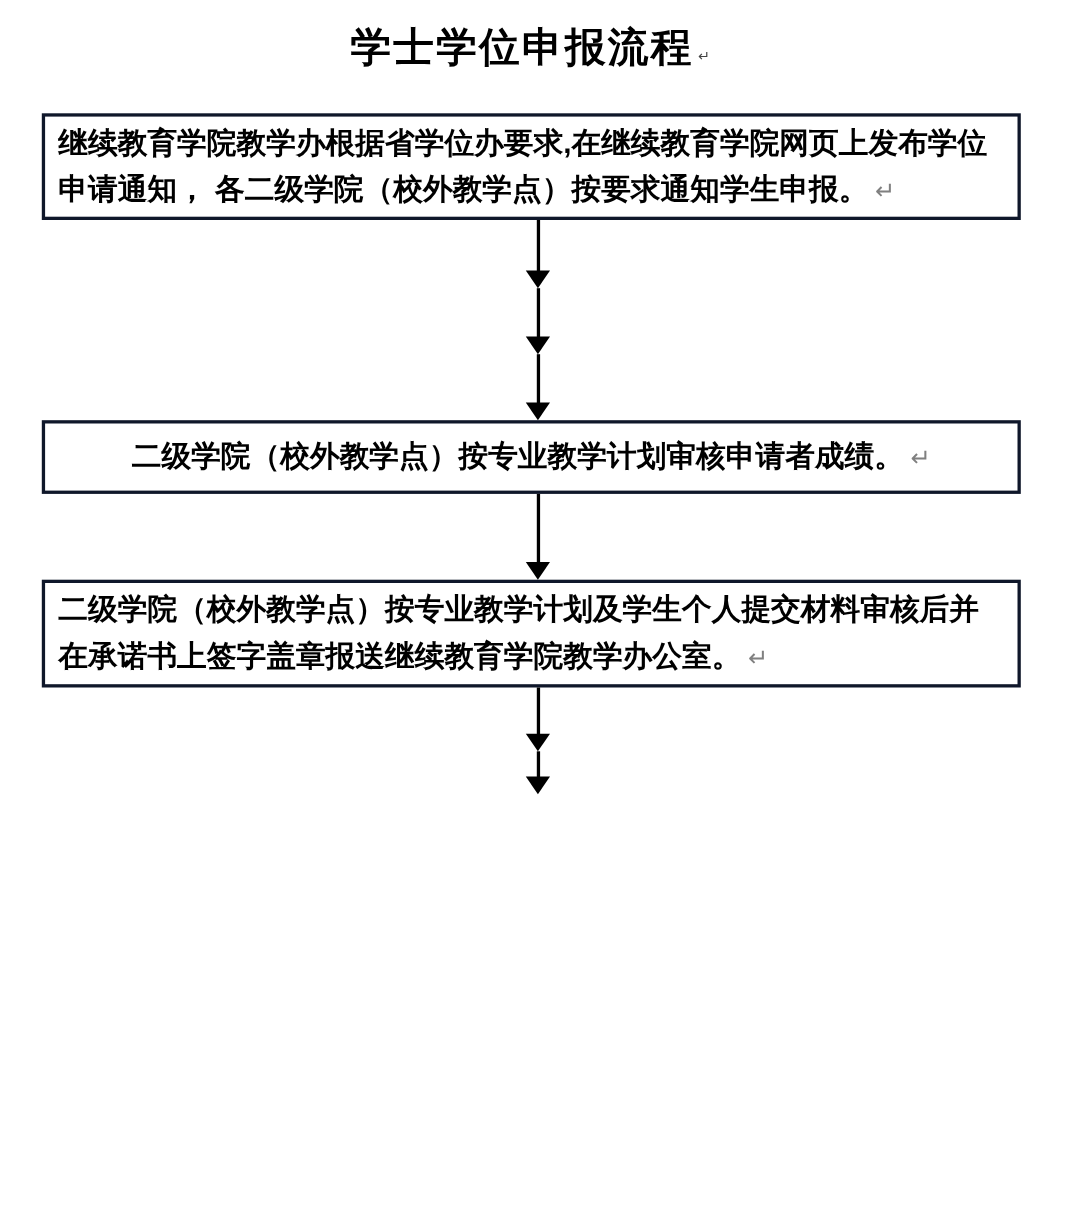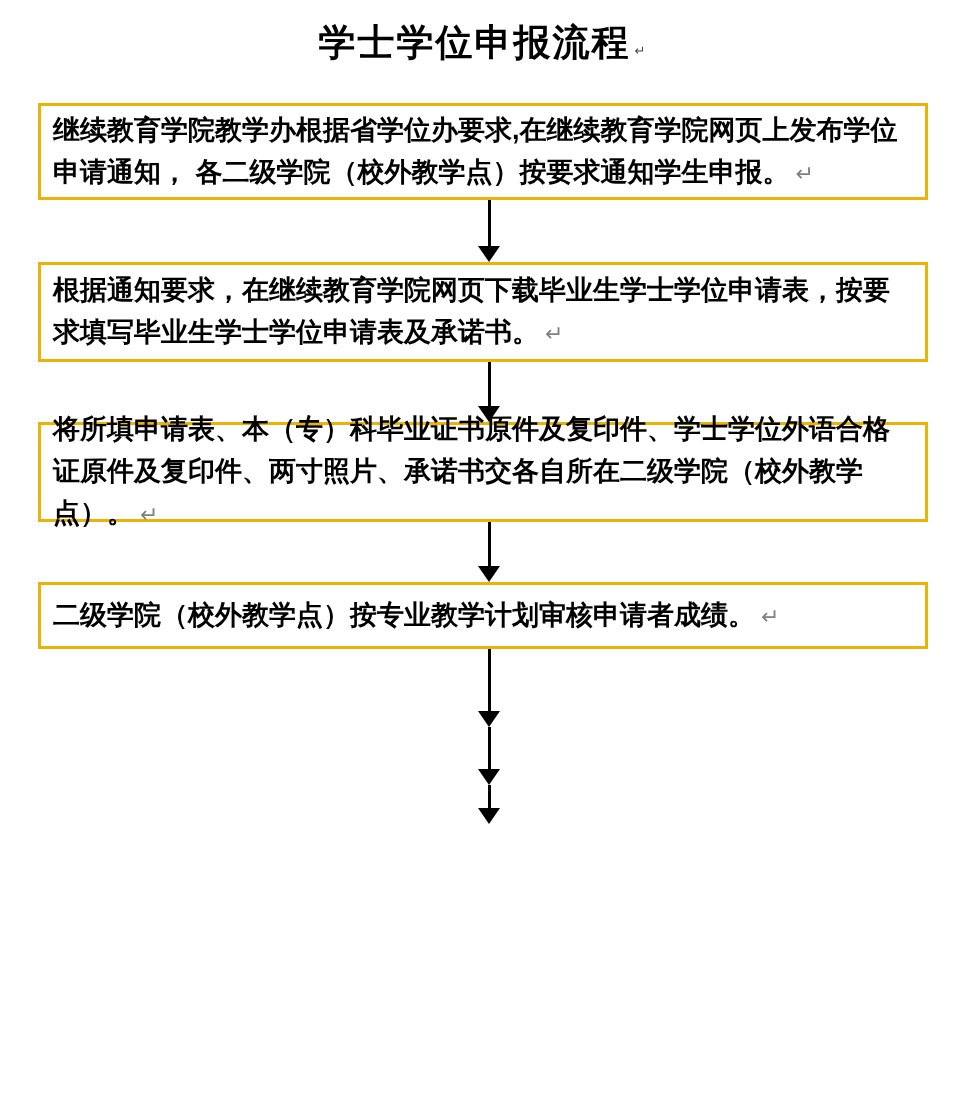--- a/index.html
+++ b/index.html
@@ -8,27 +8,27 @@
     font-family:"Liberation Sans", sans-serif;
     -webkit-font-smoothing:antialiased;
   }
   .page{position:relative;width:966px;height:1113px;overflow:hidden;}
   .title{
     height:103px;box-sizing:border-box;padding-top:18px;
     text-align:center;font-size:37px;font-weight:bold;letter-spacing:2px;
   }
   .flow{margin:0 38px;}
   .box{
-    border:3px solid #eab308;box-sizing:border-box;
+    border:3px solid #0f172a;box-sizing:border-box;
     display:flex;flex-direction:column;justify-content:center;
     padding:0 12px;font-size:27px;font-weight:bold;line-height:42px;
     background:#ffffff;
   }
   .txt{display:block;text-align:left;word-break:break-all;}
-  .center .txt{word-break:normal;}
+  .center .txt{text-align:center;word-break:normal;}
   .b1{height:97px}.b2{height:100px}.b3{height:100px}.b4{height:67px}
   .b5{height:98px}.b6{height:97px}.b7{height:66px}
   .arrow{position:relative;}
   .a1{height:62px}.a2{height:60px}.a3{height:60px}
   .a4{height:78px}.a5{height:58px}.a6{height:39px}
   .arrow::before{
     content:"";position:absolute;left:450px;top:0;bottom:13px;width:3px;background:#000000;
   }
   .arrow::after{
     content:"";position:absolute;left:440px;bottom:0;width:0;height:0;
@@ -48,38 +48,35 @@
   </div>
 
   <div class="flow">
 
     <div class="box b1">
       <span class="txt"><span>继续教育学院教学办根据省学位办要求,在继续教育学院网页上发布学位申请通知， 各二级学院（校外教学点）按要求通知学生申报。</span><span class="pilcrow">↵</span></span>
     </div>
 
     <div class="arrow a1"></div>
 
-    <div class="box b2">
-      <span class="txt"><span>根据通知要求，在继续教育学院网页下载毕业生学士学位申请表，按要求填写毕业生学士学位申请表及承诺书。</span><span class="pilcrow">↵</span></span>
-    </div>
 
     <div class="arrow a2"></div>
 
-    <div class="box b3">
-      <span class="txt"><span>将所填申请表、本（专）科毕业证书原件及复印件、学士学位外语合格证原件及复印件、两寸照片、承诺书交各自所在二级学院（校外教学点）。</span><span class="pilcrow">↵</span></span>
-    </div>
 
     <div class="arrow a3"></div>
 
     <div class="box b4 center">
       <span class="txt"><span>二级学院（校外教学点）按专业教学计划审核申请者成绩。</span><span class="pilcrow">↵</span></span>
     </div>
 
     <div class="arrow a4"></div>
 
+    <div class="box b5">
+      <span class="txt"><span>二级学院（校外教学点）按专业教学计划及学生个人提交材料审核后并在承诺书上签字盖章报送继续教育学院教学办公室。</span><span class="pilcrow">↵</span></span>
+    </div>
 
     <div class="arrow a5"></div>
 
 
     <div class="arrow a6"></div>
 
 
   </div>
 </div>
 

